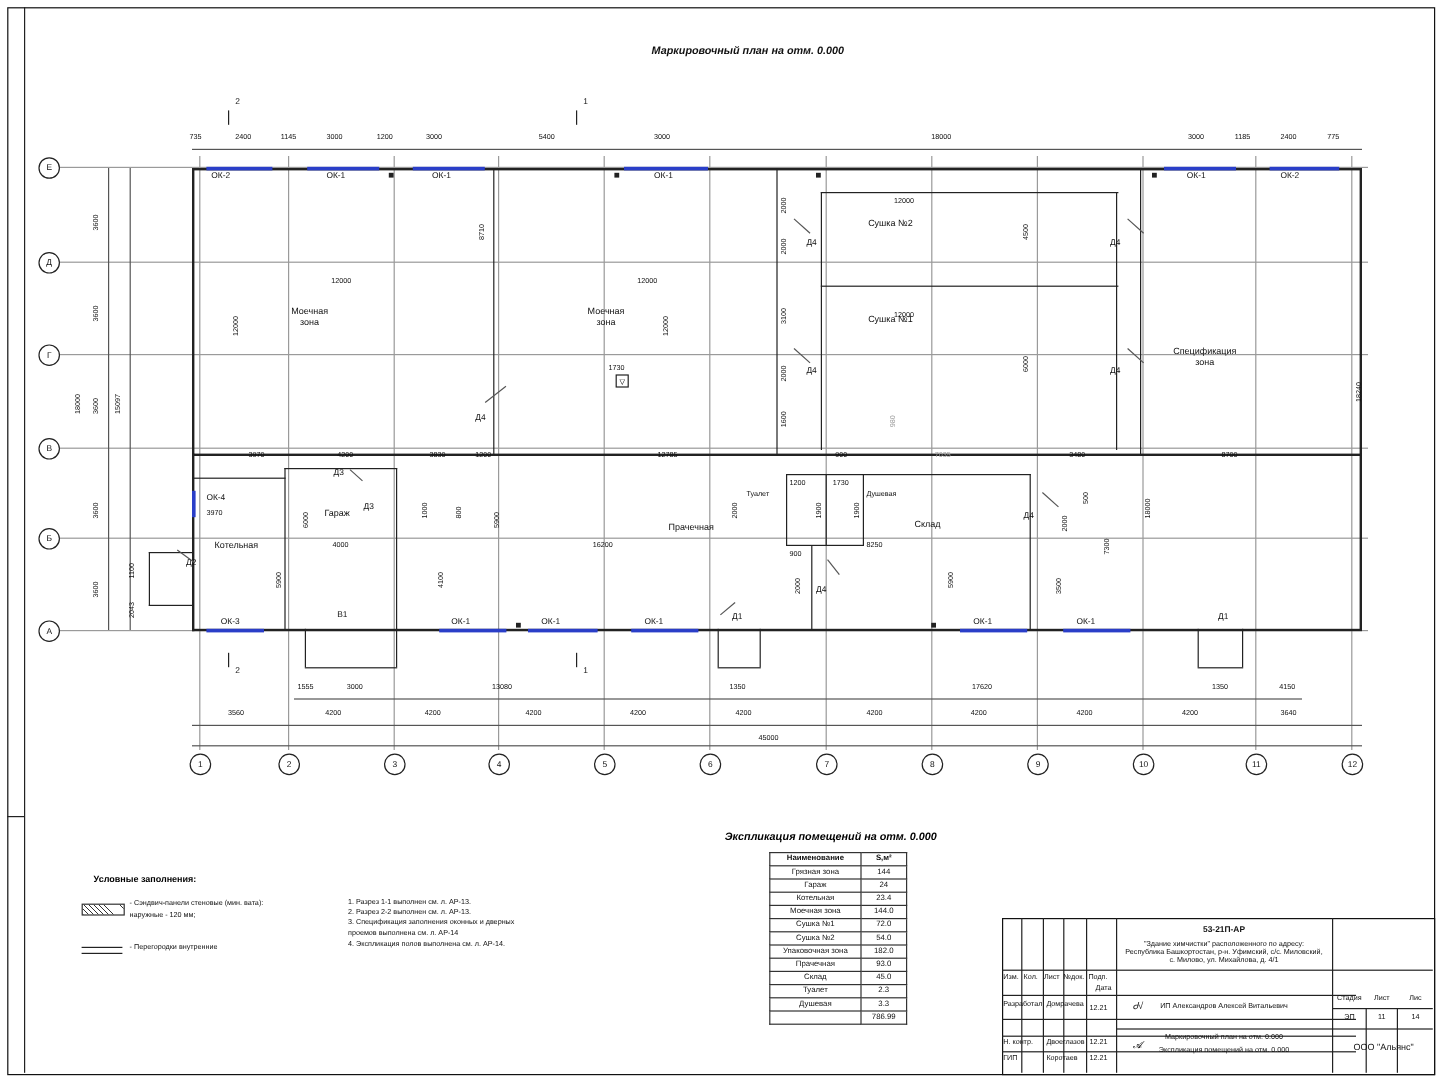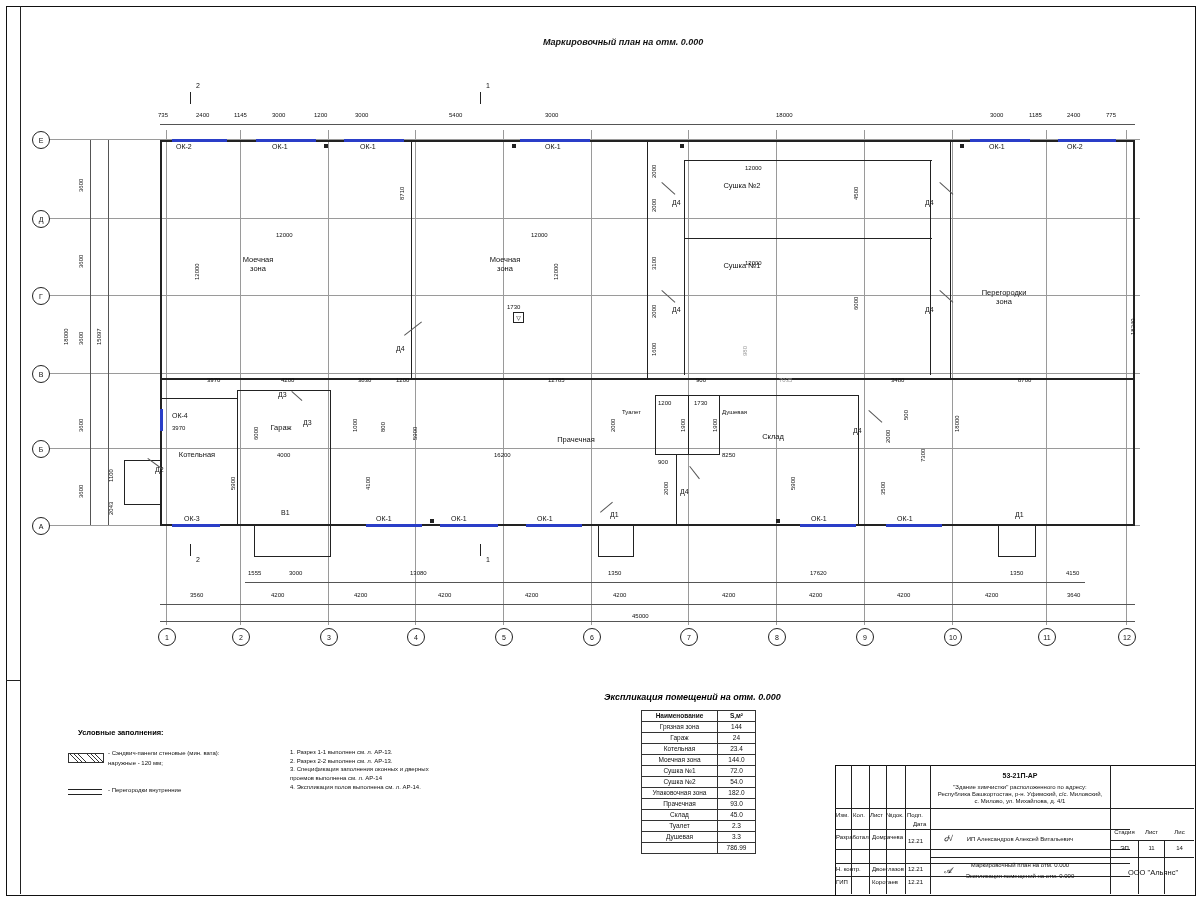--- a/index.html
+++ b/index.html
@@ -150,21 +150,21 @@
     <span>Моечная</span><br>
     <span>зона</span>
   </div>
   <div class="room" style="left:475px;top:256px;width:60px;">
     <span>Моечная</span><br>
     <span>зона</span>
   </div>
   <div class="room" style="left:711px;top:182px;width:62px;">Сушка №2</div>
   <div class="room" style="left:711px;top:262px;width:62px;">Сушка №1</div>
   <div class="room" style="left:968px;top:289px;width:72px;">
-    <span>Перегородки</span><br>
+    <span>Спецификация</span><br>
     <span>зона</span>
   </div>
   <div class="room" style="left:168px;top:451px;width:58px;">Котельная</div>
   <div class="room" style="left:258px;top:424px;width:46px;">Гараж</div>
   <div class="room" style="left:547px;top:436px;width:58px;">Прачечная</div>
   <div class="txt6" style="left:622px;top:409px;">Туалет</div>
   <div class="txt6" style="left:722px;top:409px;">Душевая</div>
   <div class="room" style="left:752px;top:433px;width:42px;">Склад</div>
 
   <div class="txt" style="left:176px;top:143px;">ОК-2</div>

